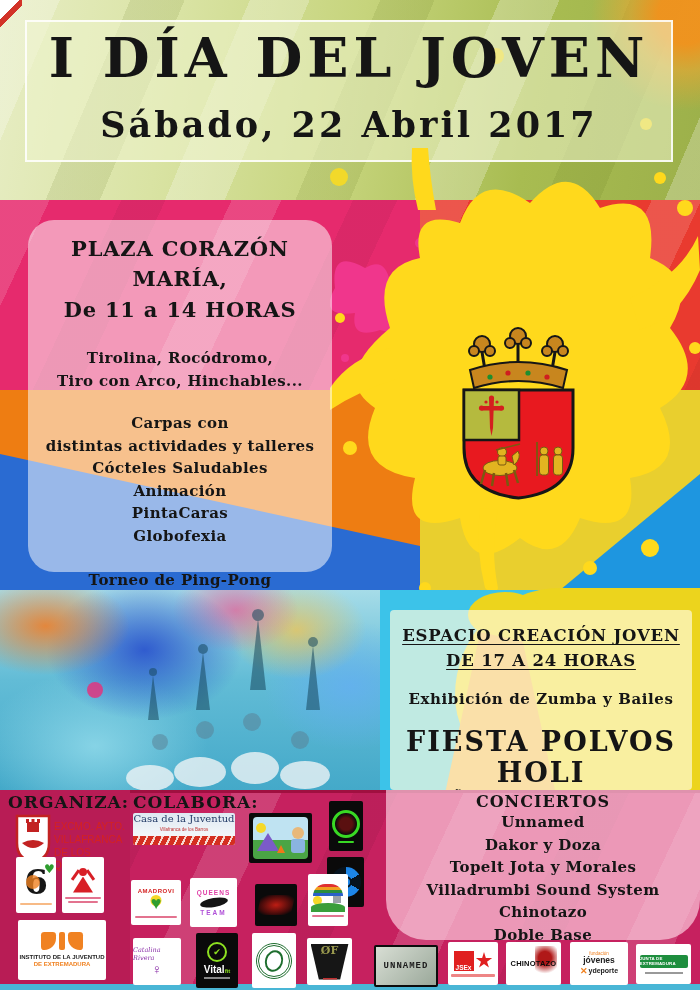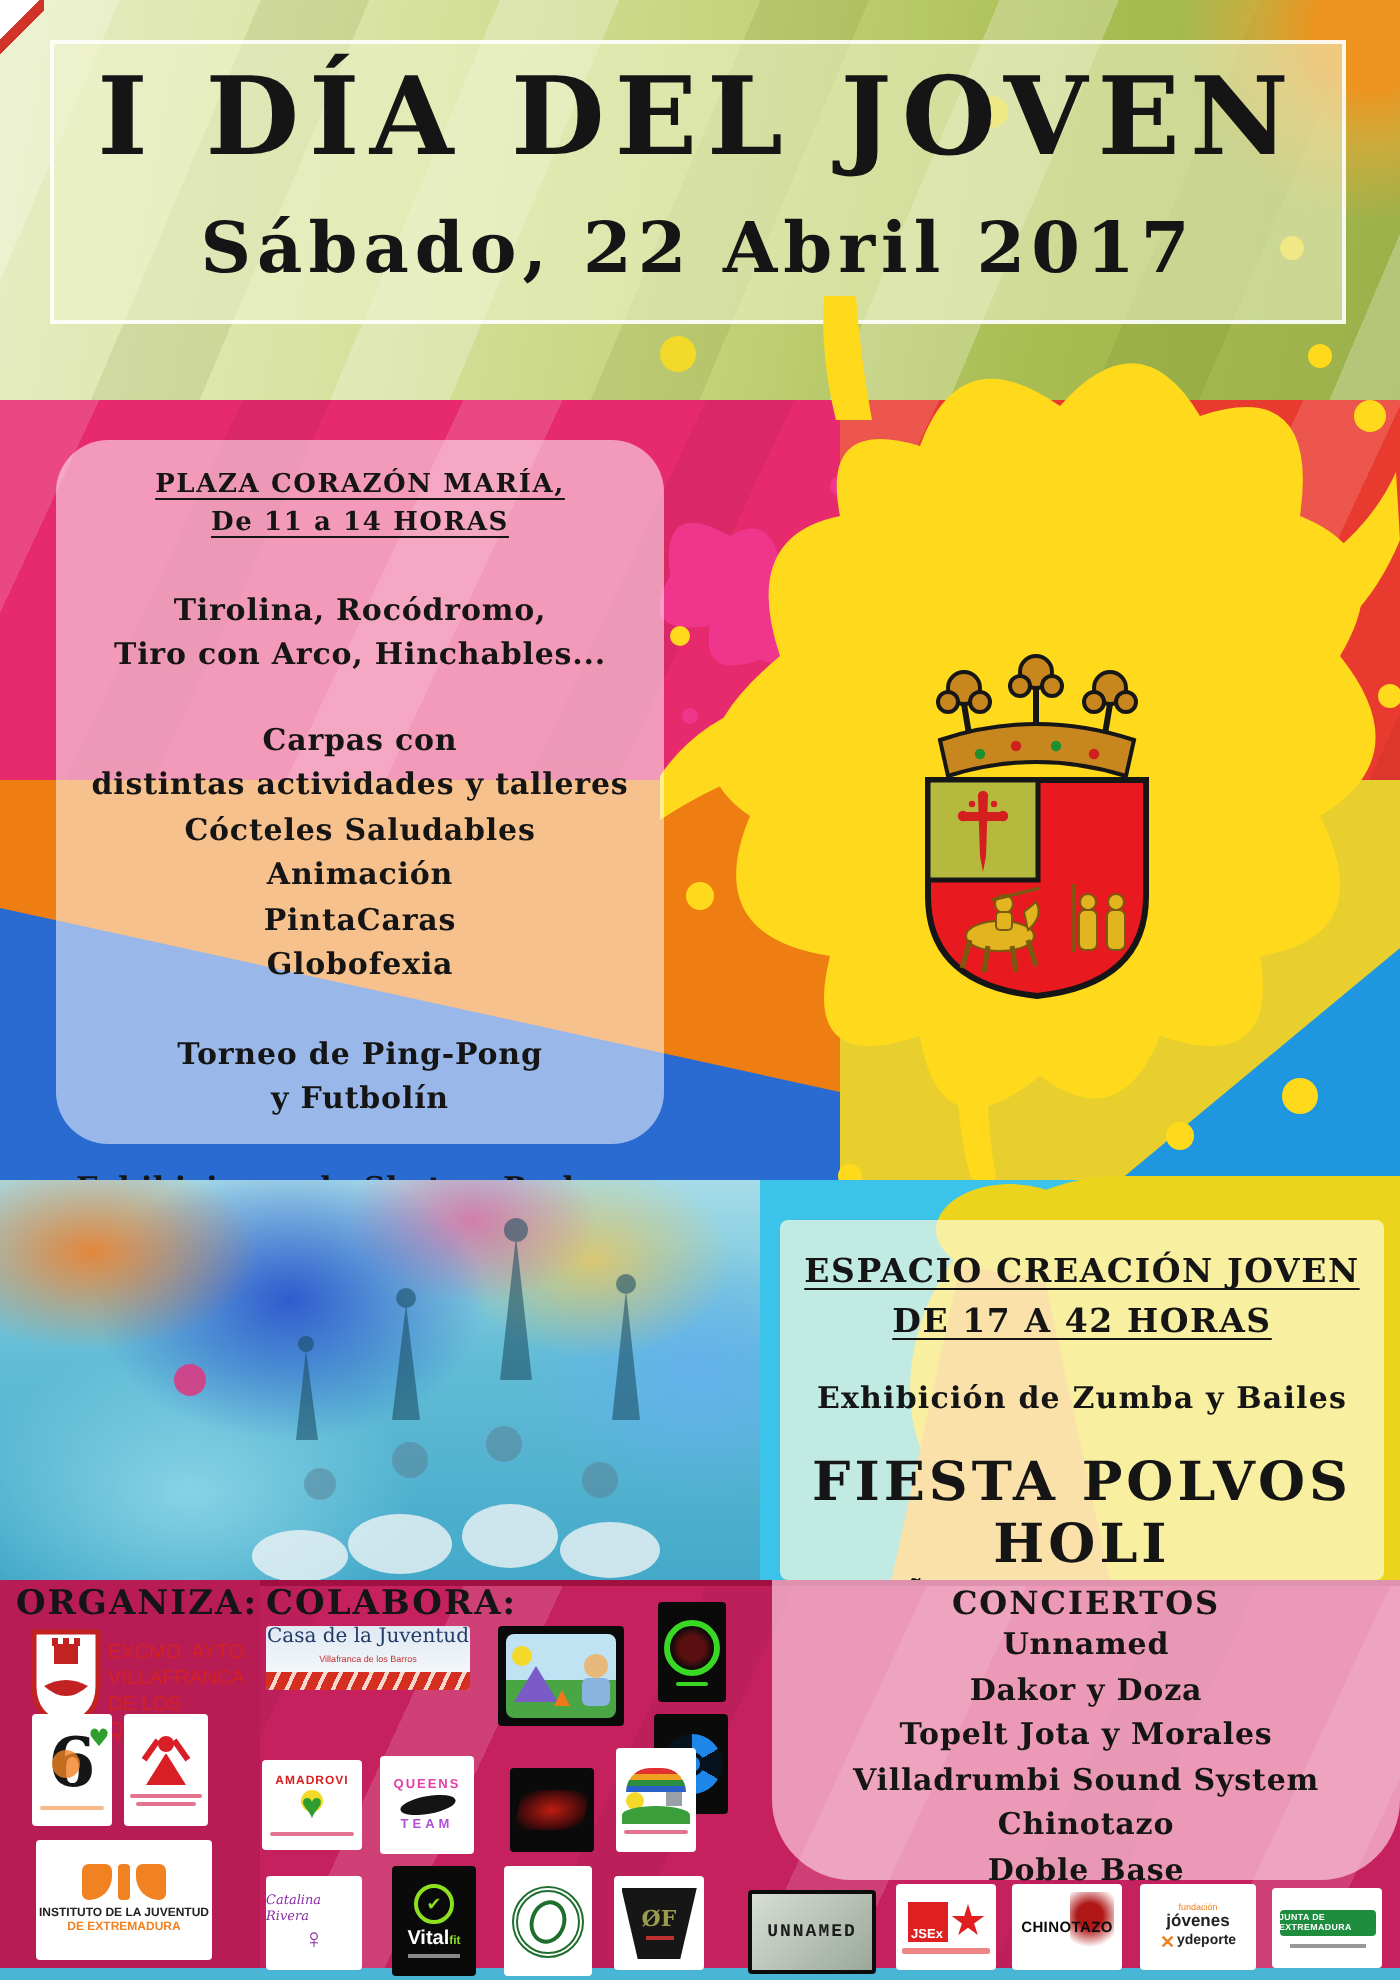--- a/index.html
+++ b/index.html
@@ -34,21 +34,21 @@
   #mid-blue-r{left:420px;top:390px;width:280px;height:200px;background:#1e96e0;
     clip-path:polygon(50% 100%,100% 42%,100% 100%);}
   #mid-figure-blue{left:408px;top:398px;width:34px;height:42px;background:#2255c8;
     border-radius:50% 50% 30% 30%;}
   #mid-figure-red{left:380px;top:400px;width:34px;height:34px;background:#e03020;
     clip-path:polygon(0 20%,100% 0,70% 100%);}
 
   
   .pillow{background:rgba(255,255,255,.52);border-radius:26px;}
   #panel-morning{left:28px;top:220px;width:304px;height:352px;padding:14px 8px 0 8px;box-sizing:border-box;}
-  #panel-morning .t{font-size:13px;text-decoration:underline;text-underline-offset:3px;line-height:1.45;letter-spacing:.8px;}
+  #panel-morning .t{font-size:21px;text-underline-offset:3px;line-height:1.45;letter-spacing:.8px;}
   #panel-morning .line{font-size:15px;line-height:1.5;letter-spacing:.4px;}
   .gap22{margin-top:22px;} .gap20{margin-top:20px;}
 
   #panel-evening{left:390px;top:610px;width:302px;height:180px;background:rgba(255,252,222,.68);
     border-radius:4px;padding:14px 4px 0 4px;box-sizing:border-box;}
   #panel-evening .t{font-size:16.5px;text-decoration:underline;text-underline-offset:3px;line-height:1.5;letter-spacing:.8px;}
   #evening-zumba{font-size:15px;margin-top:16px;letter-spacing:.6px;}
   #holi-title{font-size:27px;margin-top:18px;letter-spacing:2px;}
   #holi-sub{font-size:14px;margin-top:2px;letter-spacing:.3px;}
 
@@ -249,21 +249,21 @@
       <circle cx="95" cy="100" r="8" fill="#e0357f" opacity="0.85"></circle>
     </svg>
   </div>
   <div class="abs" id="rm-base"></div>
   <div class="abs" id="rm-yellow"></div>
   <div class="abs" id="rm-yellow2"></div>
   <div class="abs" id="rm-orange"></div>
 
   <div class="abs" id="panel-evening">
     <div class="st t">ESPACIO CREACIÓN JOVEN</div>
-    <div class="st t">DE 17 A 42 HORAS</div>
+    <div class="st t">DE 17 A 24 HORAS</div>
     <div class="st" id="evening-zumba">Exhibición de Zumba y Bailes</div>
     <div class="st" id="holi-title">FIESTA POLVOS HOLI</div>
     <div class="st" id="holi-sub">5 CAÑONES + DJ´S(vestidos de blanco)</div>
   </div>
 
   <div class="abs" id="footer"></div>
   <div class="abs" id="footer-left"></div>
   <div class="abs" id="bottom-strip"></div>
 
   <div class="abs" id="panel-concerts">
@@ -392,21 +392,21 @@
     <div style="width:60%;height:1.5px;background:#888;margin-top:2px;"></div>
   </div>
 
   <div class="card" style="left:252px;top:933px;width:44px;height:55px;">
     <div style="width:30px;height:30px;border-radius:50%;border:3px double #1e6e2e;display:flex;align-items:center;justify-content:center;">
       <div style="width:14px;height:18px;border:2px solid #1e6e2e;border-radius:50%;transform:rotate(18deg);"></div>
     </div>
   </div>
 
   <div class="card" style="left:307px;top:938px;width:45px;height:47px;">
-    <div style="width:38px;height:36px;background:#161616;clip-path:polygon(0 0,100% 0,78% 100%,22% 100%);display:flex;flex-direction:column;align-items:center;justify-content:center;">
+    <div style="width:38px;height:36px;background:#161616;clip-path:polygon(0 0,100% 0,78% 100%,22% 100%);display:flex;flex-direction:column;align-items:center;justify-content:space-between;">
       <div style="font-size:11px;font-weight:bold;color:#9a9a4e;font-family:'DejaVu Serif',serif;">ØF</div>
       <div style="width:14px;height:1.5px;background:#c03030;margin-top:2px;"></div>
     </div>
   </div>
 
   <div class="card" style="left:374px;top:945px;width:60px;height:38px;background:linear-gradient(135deg,#d8ded4,#9aa89a);border:2px solid #0c0c0c;">
     <div style="font-size:9px;font-weight:bold;color:#1c1c1c;letter-spacing:1px;font-family:'Liberation Mono',monospace;">UNNAMED</div>
   </div>
 
   <div class="card" style="left:448px;top:942px;width:50px;height:43px;">

